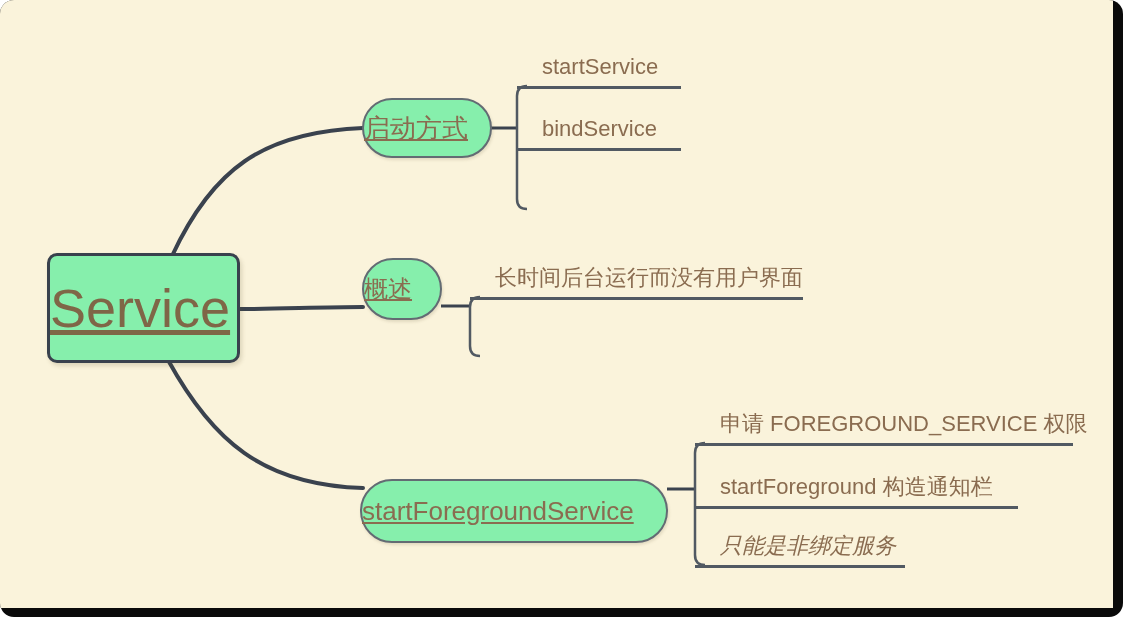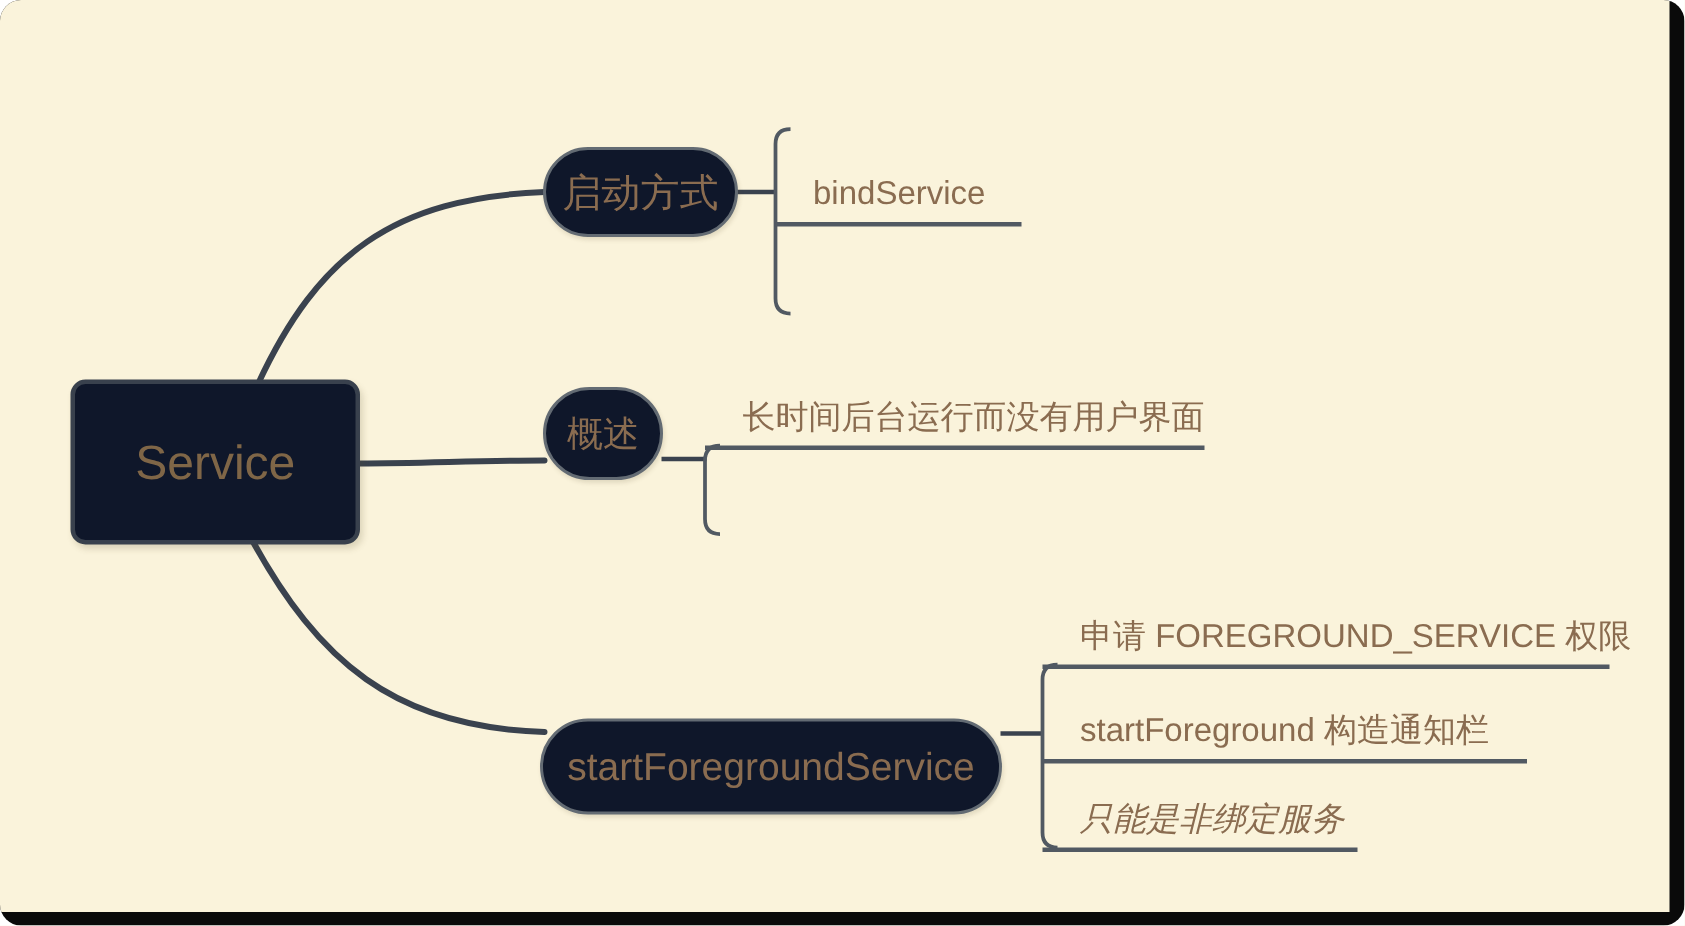--- a/index.html
+++ b/index.html
@@ -4,25 +4,25 @@
 <style>
   html,body{margin:0;padding:0;background:#ffffff;font-family:"Liberation Sans","DejaVu Sans",sans-serif;}
   .screen{
     position:relative;width:1123px;height:617px;border-radius:14px;overflow:hidden;
     background:#0a0a0a;
   }
   .canvas{
     position:absolute;left:0;top:0;width:1113px;height:608px;background:#faf3db;
   }
   .mindmap-svg{position:absolute;left:0;top:0;width:1123px;height:617px;pointer-events:none;}
-  .node{position:absolute;box-sizing:border-box;background:#0f172a;display:flex;align-items:center;justify-content:center;}
+  .node{position:absolute;box-sizing:border-box;background:#86efac;display:flex;align-items:center;justify-content:flex-start;text-decoration:underline;}
   .root-node{
     left:47px;top:253px;width:193px;height:110px;
     border:3px solid #39414d;border-radius:10px;
-    font-size:32px;color:#7f6647;box-shadow:2px 3px 4px rgba(90,75,40,0.18);
+    font-size:54px;color:#7f6647;box-shadow:2px 3px 4px rgba(90,75,40,0.18);
   }
   .pill{
     border:2px solid #636b73;color:#8a6c50;box-shadow:1px 2px 3px rgba(90,75,40,0.15);
   }
   .pill-1{left:362px;top:98px;width:130px;height:60px;border-radius:30px;font-size:26px;}
   .pill-2{left:362px;top:258px;width:80px;height:62px;border-radius:31px;font-size:24px;}
   .pill-3{left:360px;top:455px;width:308px;height:64px;border-radius:32px;font-size:26px;margin-top:24px;}
   .leaf{
     position:absolute;box-sizing:border-box;height:38px;line-height:32px;
     border-bottom:3px solid #515962;padding-left:25px;
@@ -68,20 +68,23 @@
     <div class="node pill pill-1">
       <span>启动方式</span>
     </div>
     <div class="node pill pill-2">
       <span>概述</span>
     </div>
     <div class="node pill pill-3">
       <span>startForegroundService</span>
     </div>
 
+    <div class="leaf leaf-1-0">
+      <span>startService</span>
+    </div>
     <div class="leaf leaf-1-1">
       <span>bindService</span>
     </div>
 
     <div class="leaf leaf-2-0">
       <span>长时间后台运行而没有用户界面</span>
     </div>
 
     <div class="leaf leaf-3-0">
       <span>申请 FOREGROUND_SERVICE 权限</span>

